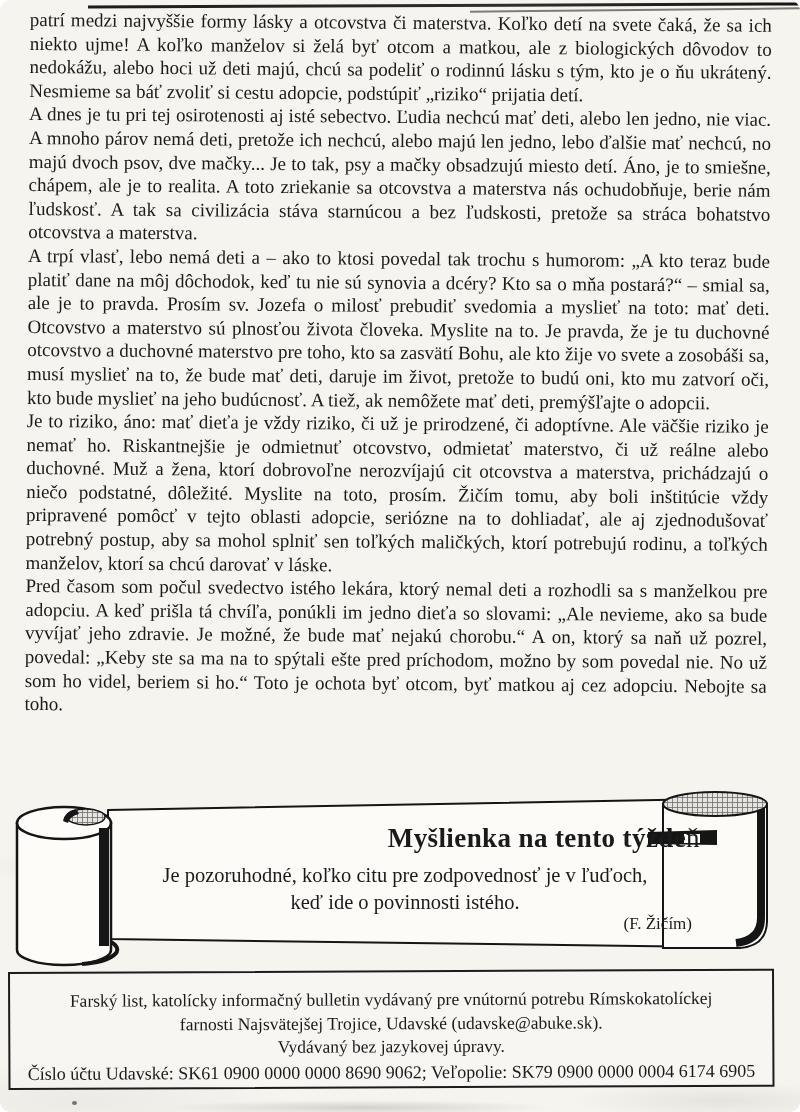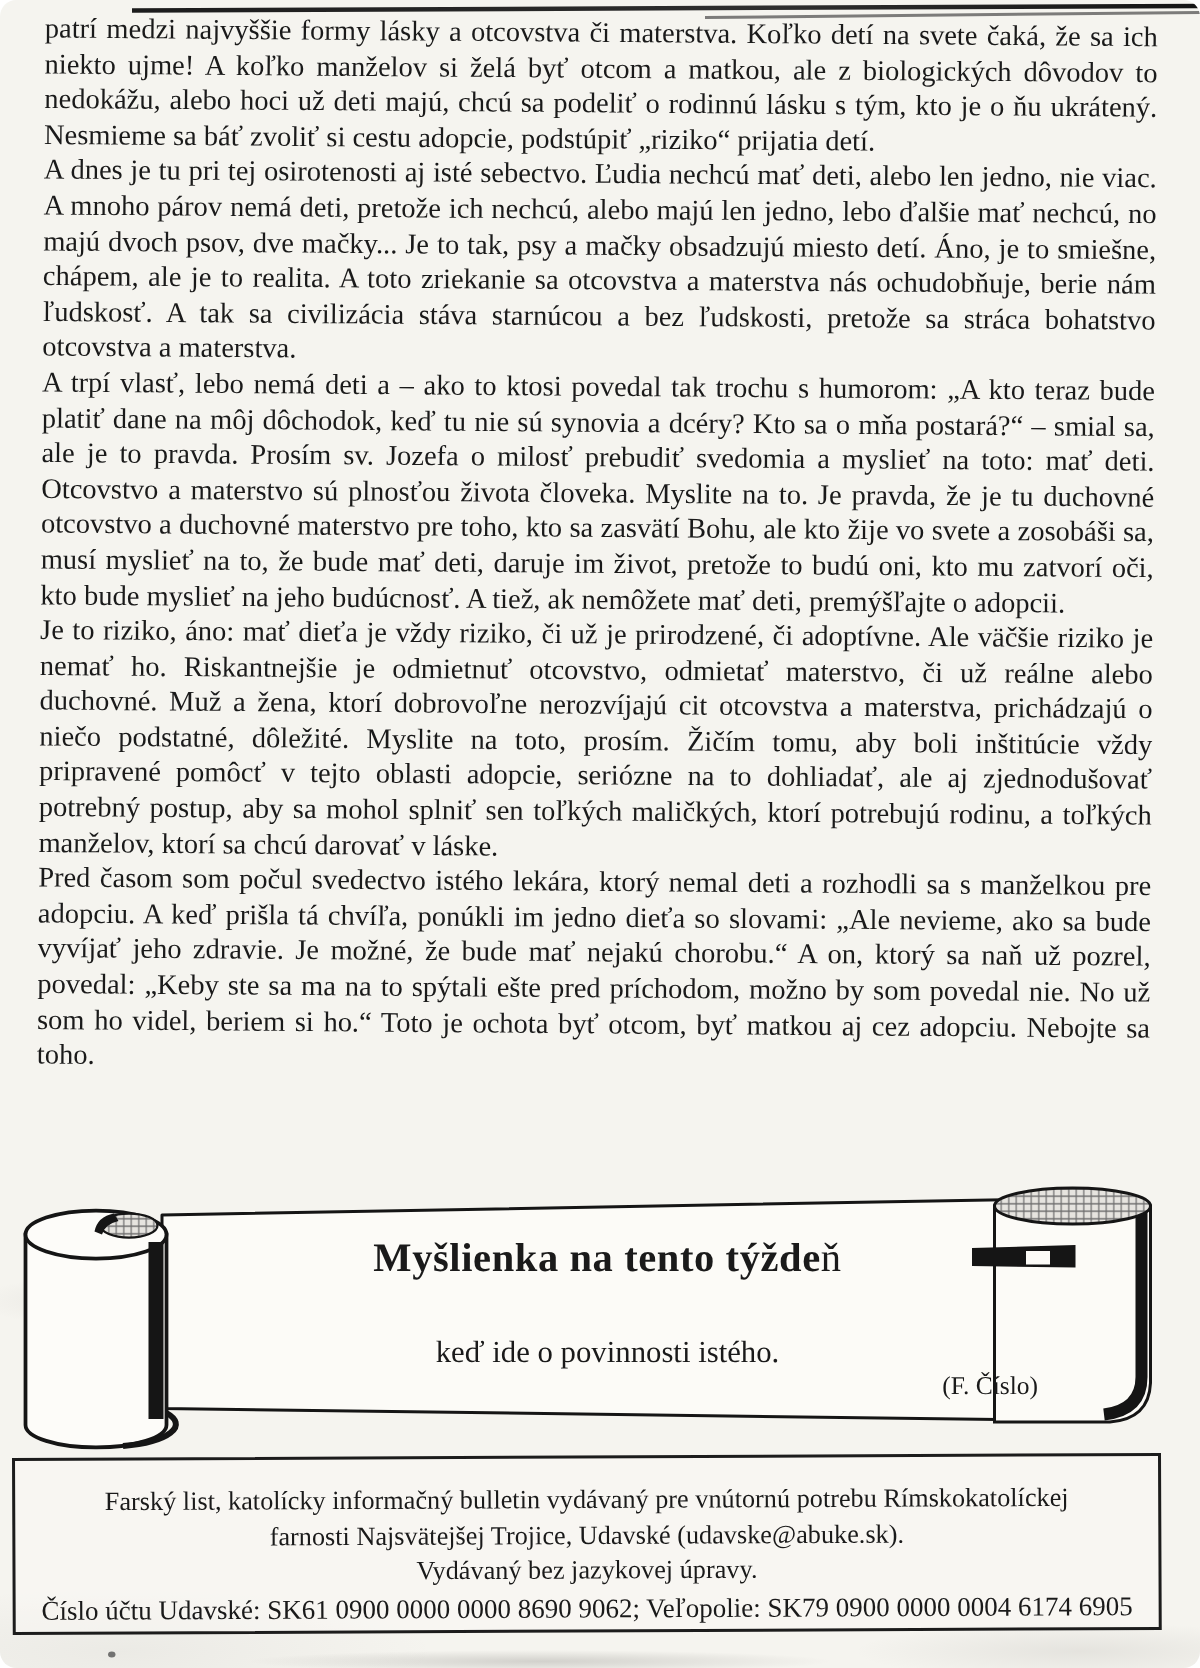--- a/index.html
+++ b/index.html
@@ -43,21 +43,21 @@
     font-size: 19px; line-height: 23.6px; text-align: justify;
     transform: rotate(0.45deg); transform-origin: 0 0;
   }
   .article p { margin: 0; }
 
   
   .banner { position: absolute; top: 790px; left: 0; width: 800px; height: 182px; }
   .banner svg { position: absolute; left: 0; top: 0; }
   .banner-title {
     position: absolute; top: 33px; left: 110px; width: 590px; margin: 0;
-    text-align: center; font-size: 27px; font-weight: bold; letter-spacing: .4px;
+    text-align: right; font-size: 27px; font-weight: bold; letter-spacing: .4px;
   }
   .banner-title .tail { font-weight: 400; }
   .banner-quote {
     position: absolute; left: 110px; width: 590px; margin: 0;
     text-align: center; font-size: 20.5px;
   }
   .q1 { top: 74px; }
   .q2 { top: 101px; }
   .attribution {
     position: absolute; top: 124px; left: 110px; width: 582px; margin: 0;
@@ -110,22 +110,23 @@
 
       <path d="M17,33 L17,160 A47,15 0 0 0 111,160 L111,33 Z" fill="#fdfcf9" stroke="#151515" stroke-width="2.5"></path>
       <ellipse cx="64" cy="33" rx="47" ry="16" fill="#fdfcf9" stroke="#151515" stroke-width="2.5"></ellipse>
       <ellipse cx="86" cy="27" rx="19" ry="8" fill="url(#hatch)" stroke="#151515" stroke-width="1.5"></ellipse>
       <path d="M63,31 Q65,21 76,19 L79,24 Q70,26 68,33 Z" fill="#151515"></path>
       <path d="M104,38 L104,156" stroke="#151515" stroke-width="10"></path>
       <path d="M111,152 A47,15 0 0 1 82,174" stroke="#151515" stroke-width="4" fill="none"></path>
     </svg>
 
     <h2 class="banner-title"><span>Myšlienka na tento týžde</span><span class="tail">ň</span></h2>
+    <p class="banner-quote q1">Je pozoruhodné, koľko citu pre zodpovednosť je v ľuďoch,</p>
     <p class="banner-quote q2">keď ide o povinnosti istého.</p>
-    <p class="attribution">(F. Číslo)</p>
+    <p class="attribution">(F. Žičím)</p>
   </section>
 
   <footer class="imprint">
     <p>Farský list, katolícky informačný bulletin vydávaný pre vnútornú potrebu Rímskokatolíckej</p>
     <p>farnosti Najsvätejšej Trojice, Udavské (udavske@abuke.sk).</p>
     <p>Vydávaný bez jazykovej úpravy.</p>
     <p class="accounts">Číslo účtu Udavské: SK61 0900 0000 0000 8690 9062; Veľopolie: SK79 0900 0000 0004 6174 6905</p>
   </footer>
 
   <div class="speck"></div>

